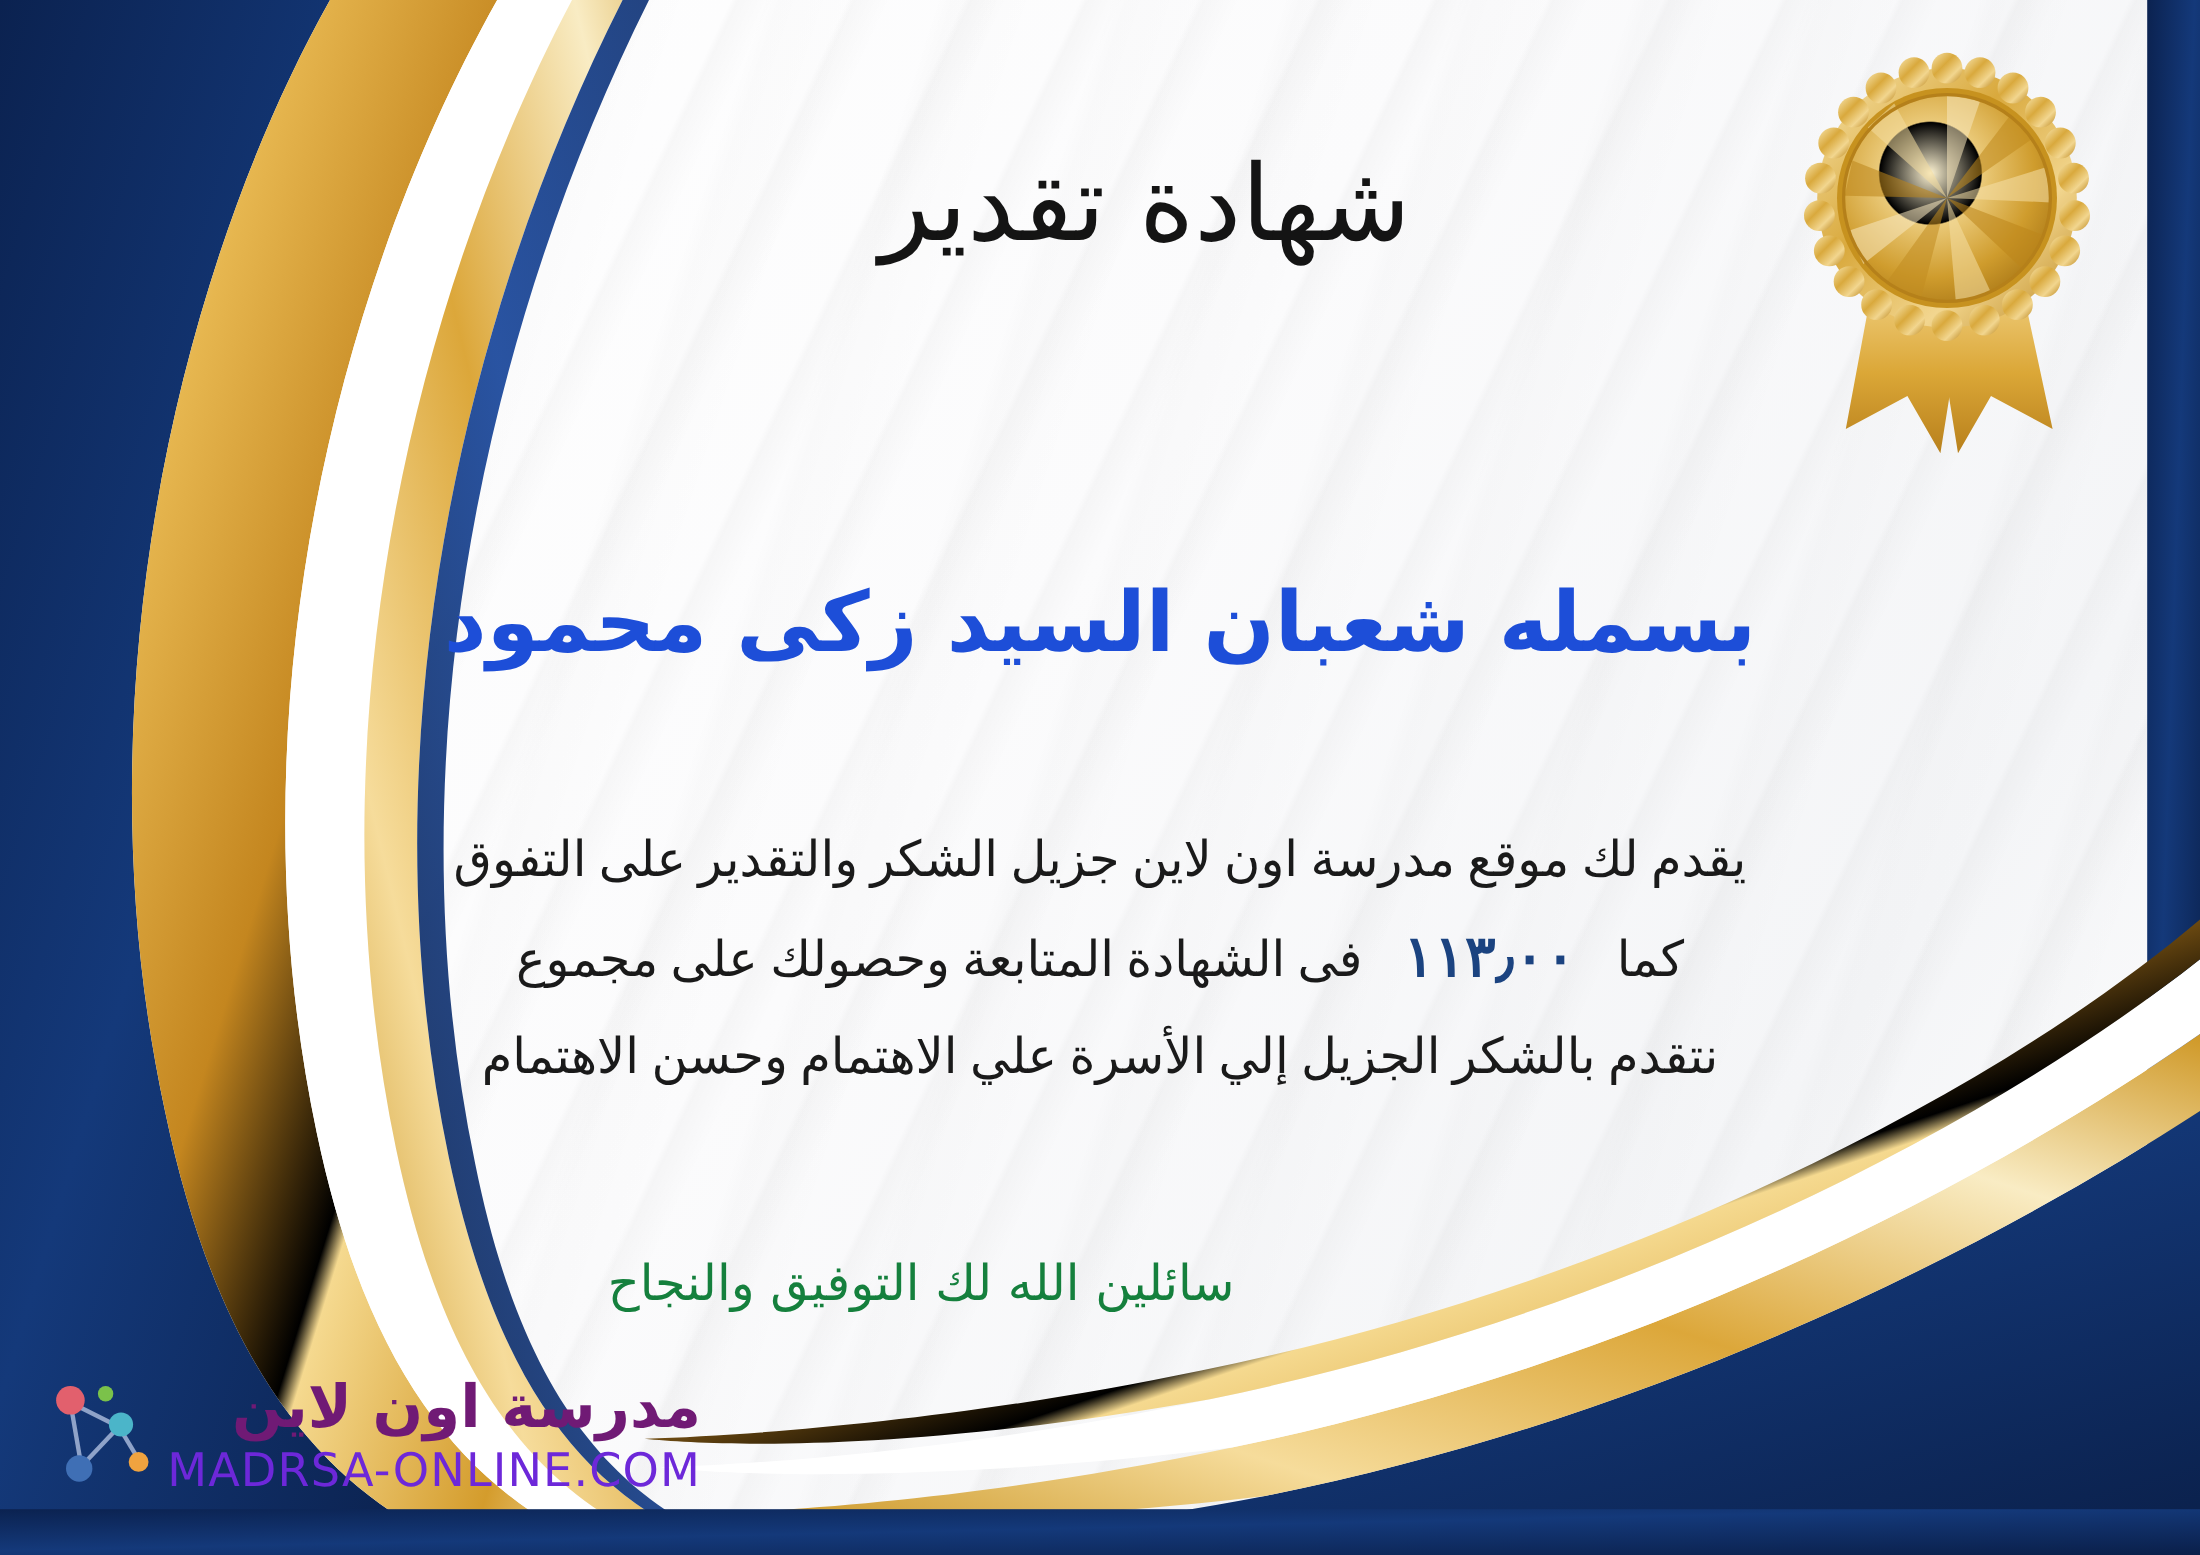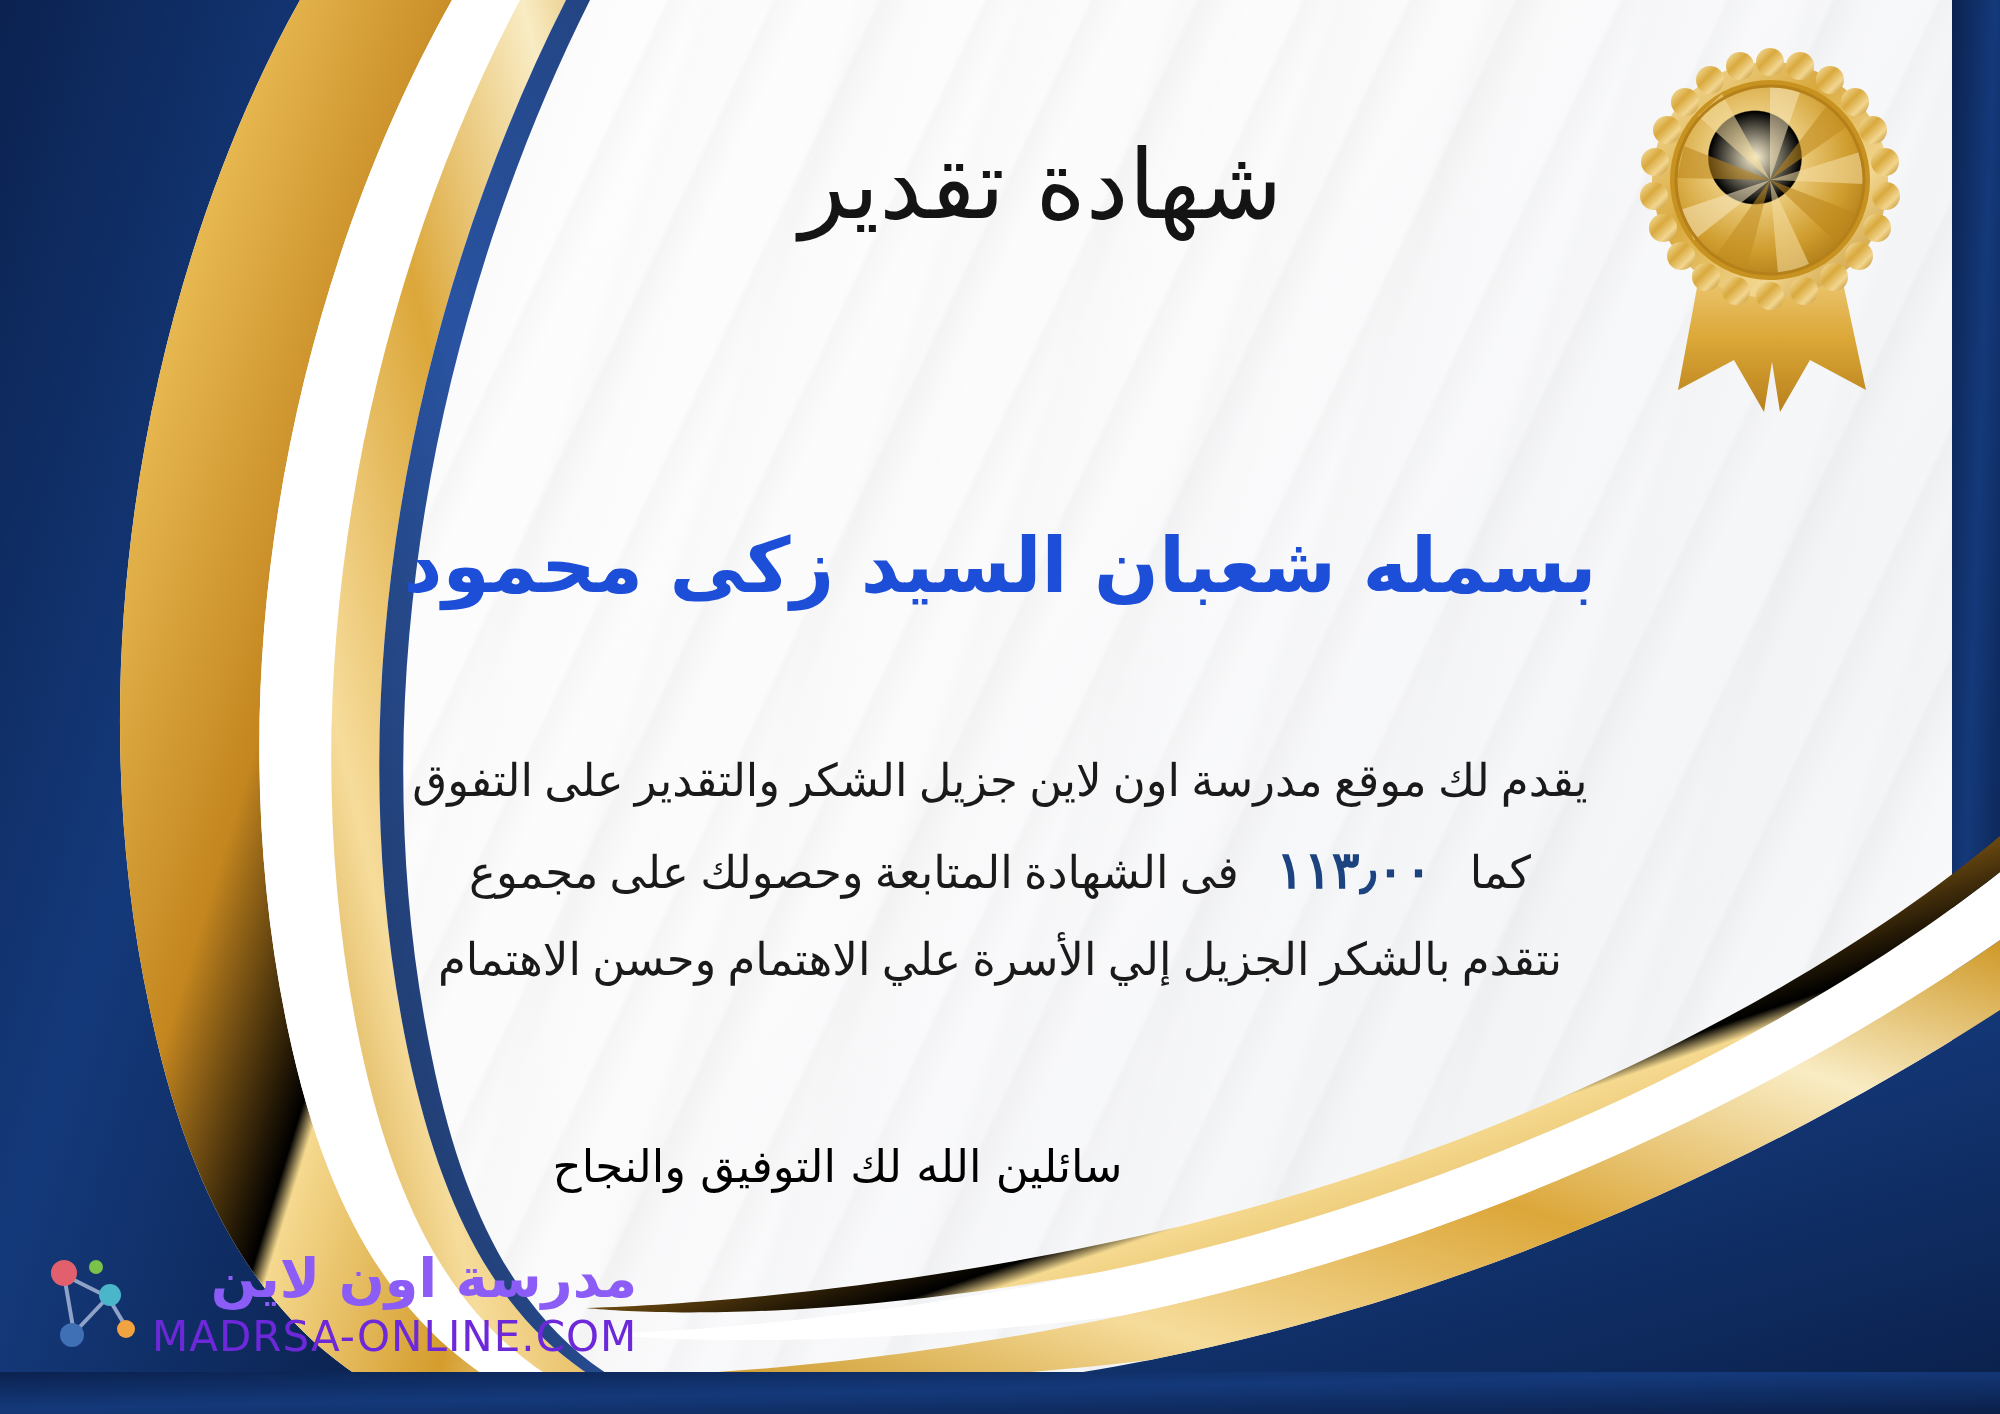--- a/index.html
+++ b/index.html
@@ -74,39 +74,39 @@
     color:#1b4380;
     font-weight:700;
     font-size:52px;
     padding:0 26px;
     letter-spacing:2px;
   }
   .closing{
     position:absolute;
     top:1140px;left:0;width:1675px;
     font-size:45px;
-    color:#000000;
+    color:#15803d;
   }
 
   
   .brand{
     position:absolute;
     left:34px;bottom:56px;
     display:flex;align-items:center;
     gap:14px;
     direction:rtl;
   }
   .brand-text{
     display:flex;flex-direction:column;
     align-items:flex-start;
     line-height:1;
   }
   .brand-ar{
     font-size:54px;font-weight:700;
-    color:#8b5cf6;
+    color:#701a75;
     letter-spacing:0;
     white-space:nowrap;
   }
   .brand-en{
     margin-top:10px;
     font-size:42px;font-weight:400;
     color:#6d28d9;
     letter-spacing:1px;
     direction:ltr;
     white-space:nowrap;

